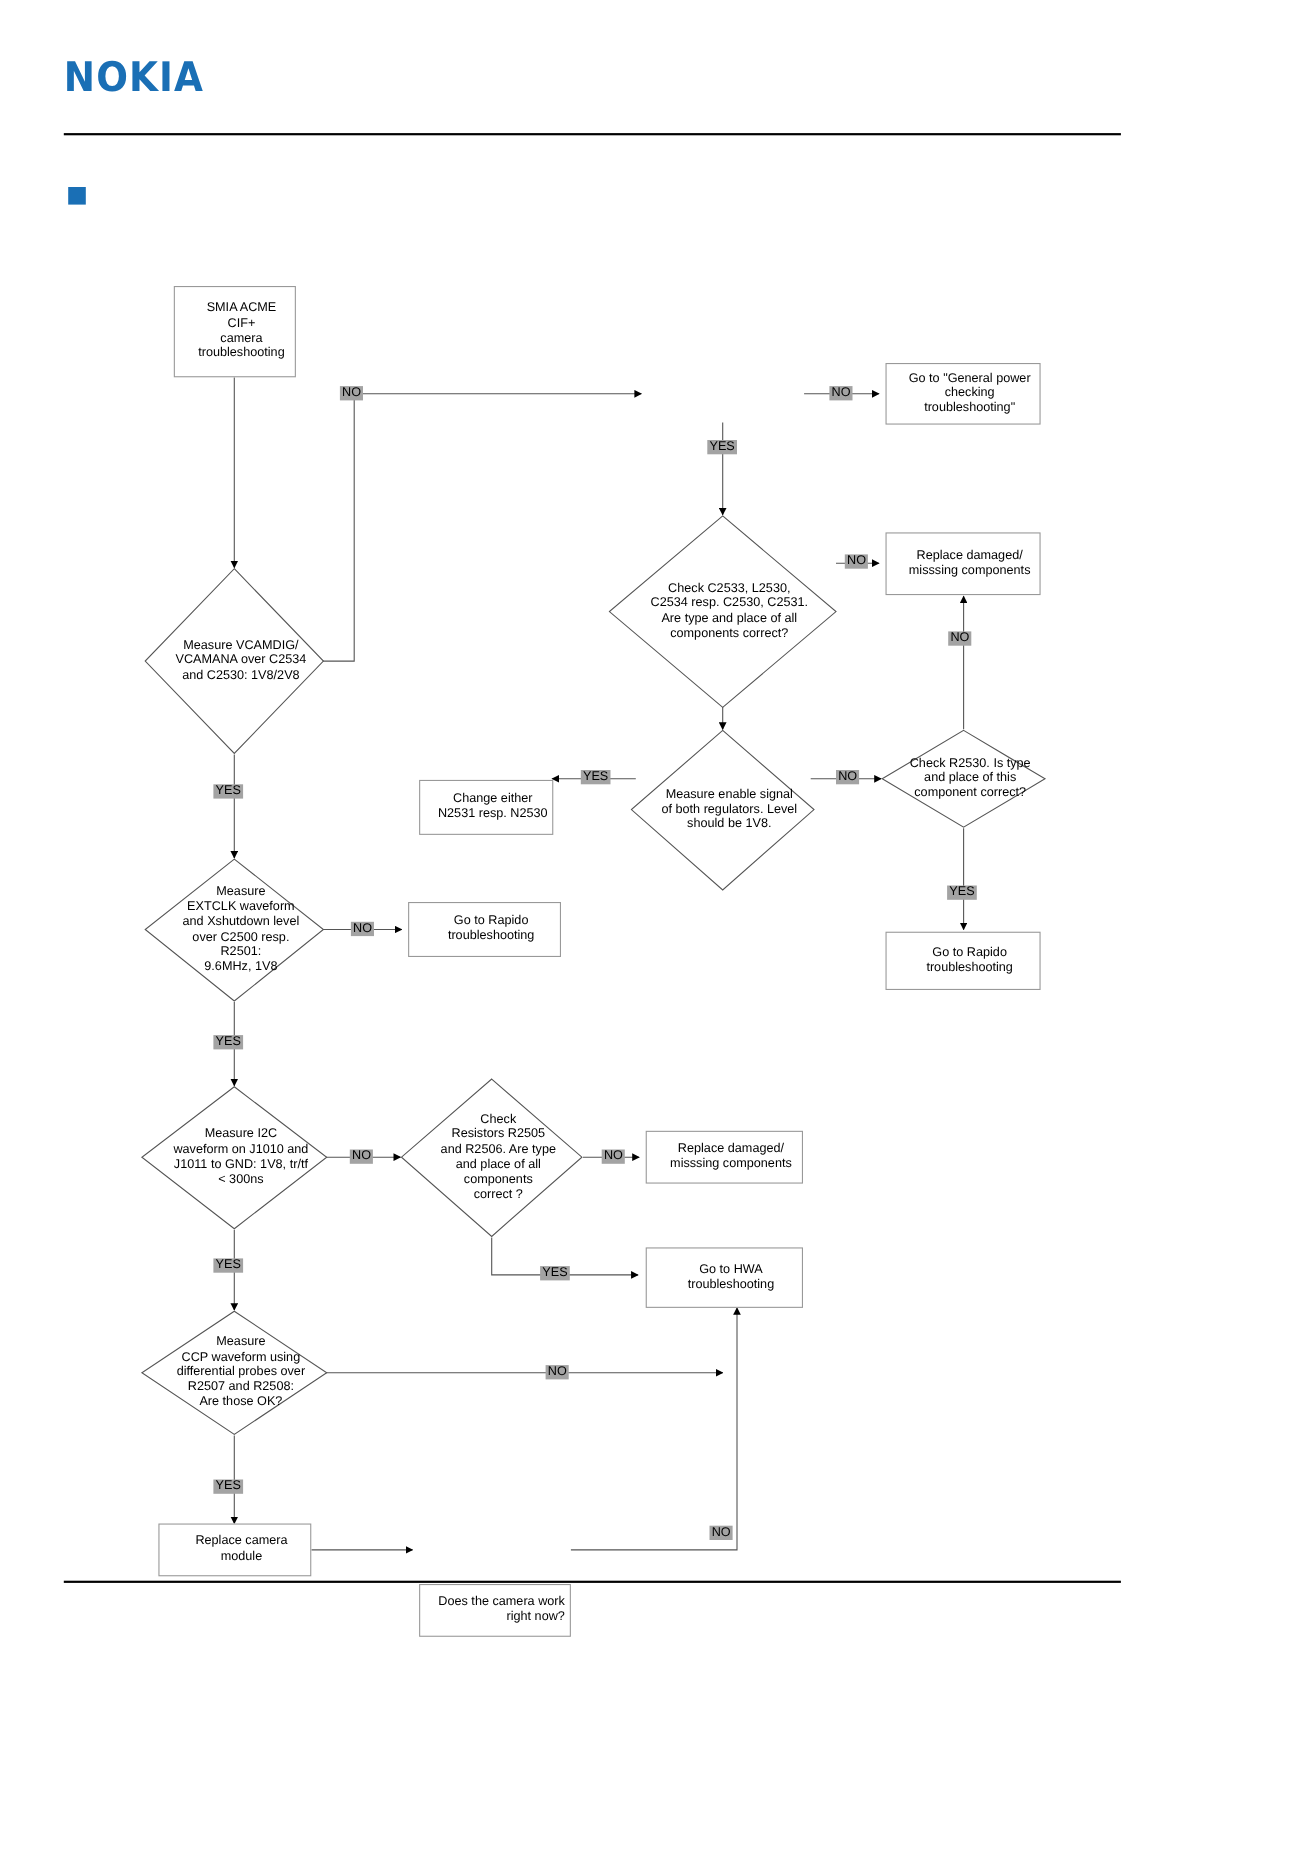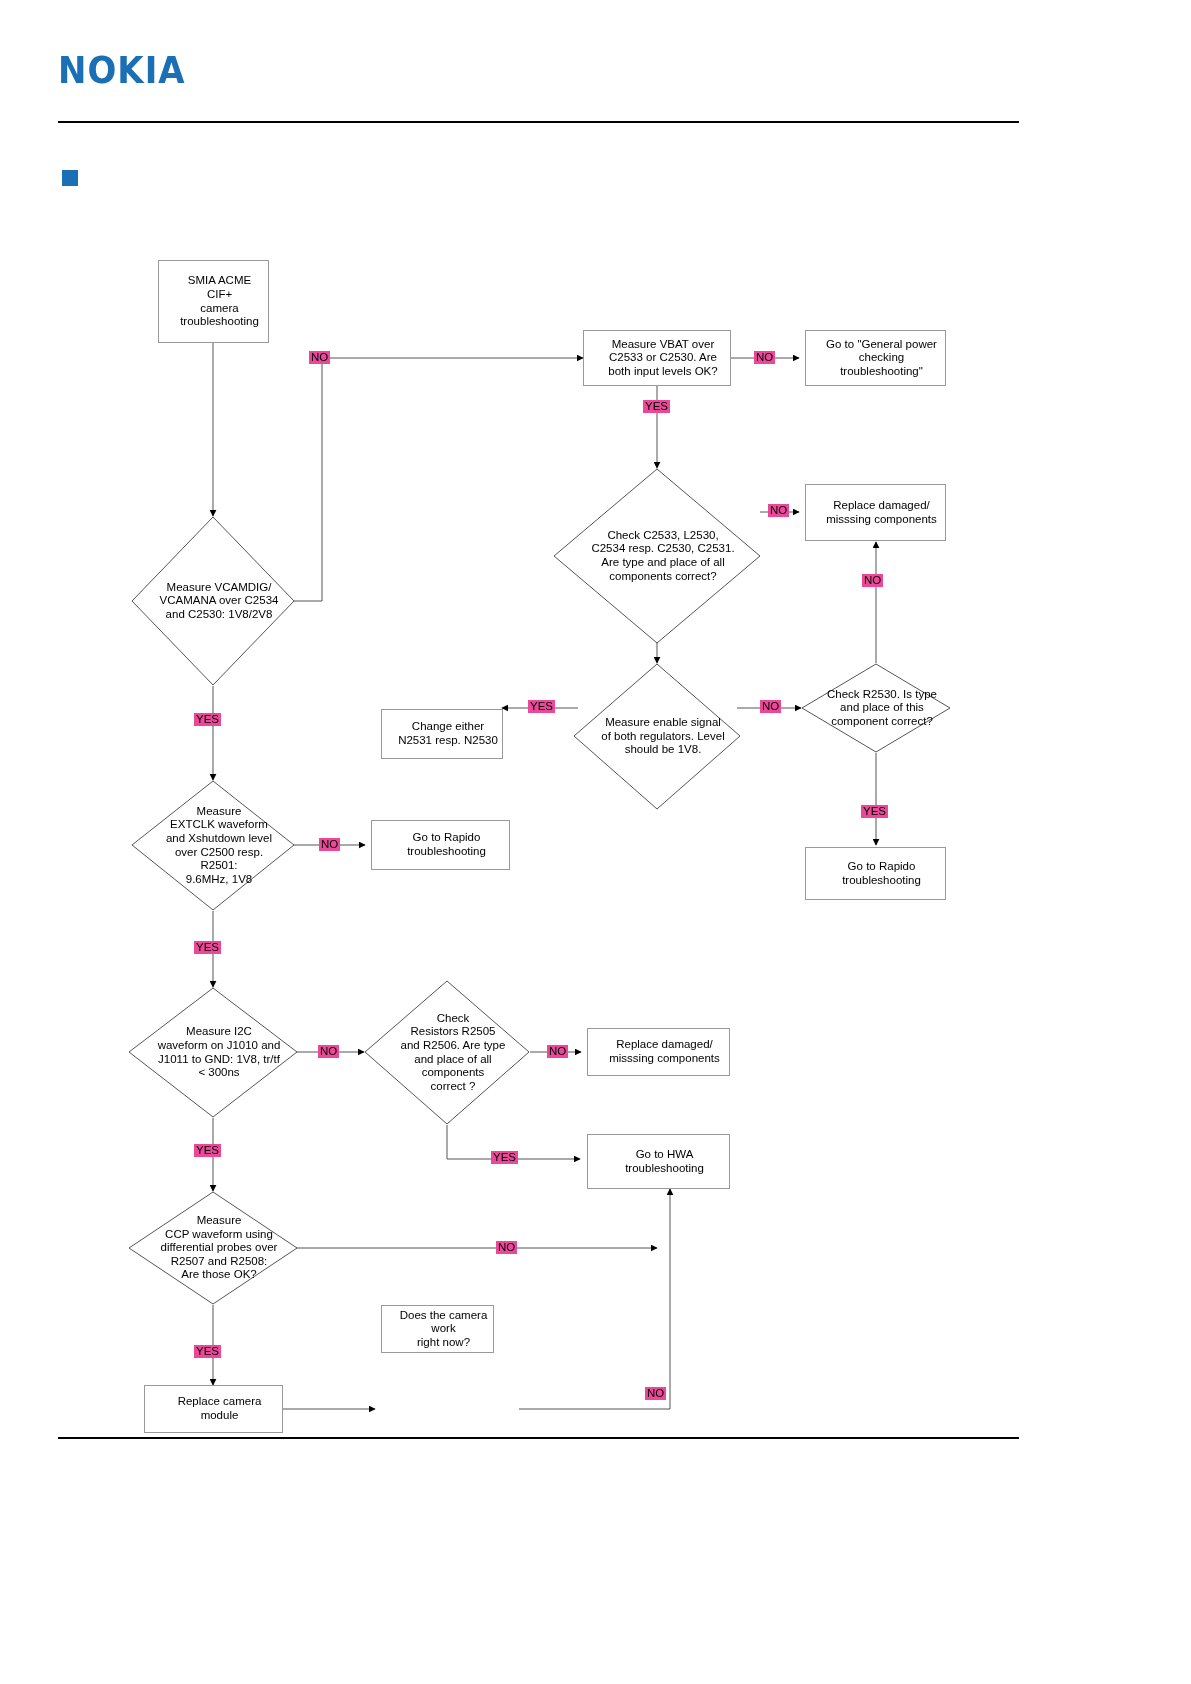--- a/index.html
+++ b/index.html
@@ -120,21 +120,21 @@
     position: absolute;
     left: 0;
     top: 0;
     z-index: 1;
   }
 
   .edge-label {
     position: absolute;
     font-size: 11.5px;
     color: #000000;
-    background: #ec4899;
+    background: #a3a3a3;
     padding: 0 2px;
     line-height: 13px;
     white-space: nowrap;
   }
 </style>
 </head>
 <body>
 
 <div id="page">
 
@@ -198,25 +198,20 @@
         <path d="M 519 1409 L 670 1409 L 670 1189" marker-end="url(#arrow)"></path>
       </g>
     </svg>
 
     <div class="node proc" style="left:158px; top:260px; width:111px; height:83px;">
       <span class="txt">SMIA ACME CIF+
 camera
 troubleshooting</span>
     </div>
 
-    <div class="node proc" style="left:583px; top:330px; width:148px; height:56px;">
-      <span class="txt">Measure VBAT over
-C2533 or C2530. Are
-both input levels OK?</span>
-    </div>
 
     <div class="node proc" style="left:805px; top:330px; width:141px; height:56px;">
       <span class="txt">Go to "General power
 checking
 troubleshooting"</span>
     </div>
 
     <div class="node dec" style="left:553px; top:468px; width:208px; height:176px;">
       <svg class="dec-shape" width="208" height="176" viewBox="0 0 208 176">
         <polygon points="104,1 207,88 104,175 1,88" fill="#ffffff" stroke="#555555" stroke-width="1"></polygon>
@@ -327,21 +322,21 @@
 differential probes over
 R2507 and R2508:
 Are those OK?</span>
     </div>
 
     <div class="node proc" style="left:144px; top:1385px; width:139px; height:48px;">
       <span class="txt">Replace camera
 module</span>
     </div>
 
-    <div class="node proc" style="left:381px; top:1305px; width:113px; height:48px;">
+    <div class="node proc" style="left:381px; top:1440px; width:138px; height:48px;text-align:right;">
       <span class="txt">Does the camera work
 right now?</span>
     </div>
 
     <div class="edge-label" style="left:309px; top:351px;">NO</div>
     <div class="edge-label" style="left:754px; top:351px;">NO</div>
     <div class="edge-label" style="left:643px; top:400px;">YES</div>
     <div class="edge-label" style="left:768px; top:504px;">NO</div>
     <div class="edge-label" style="left:643px; top:599px;">YES</div>
     <div class="edge-label" style="left:862px; top:574px;">NO</div>

